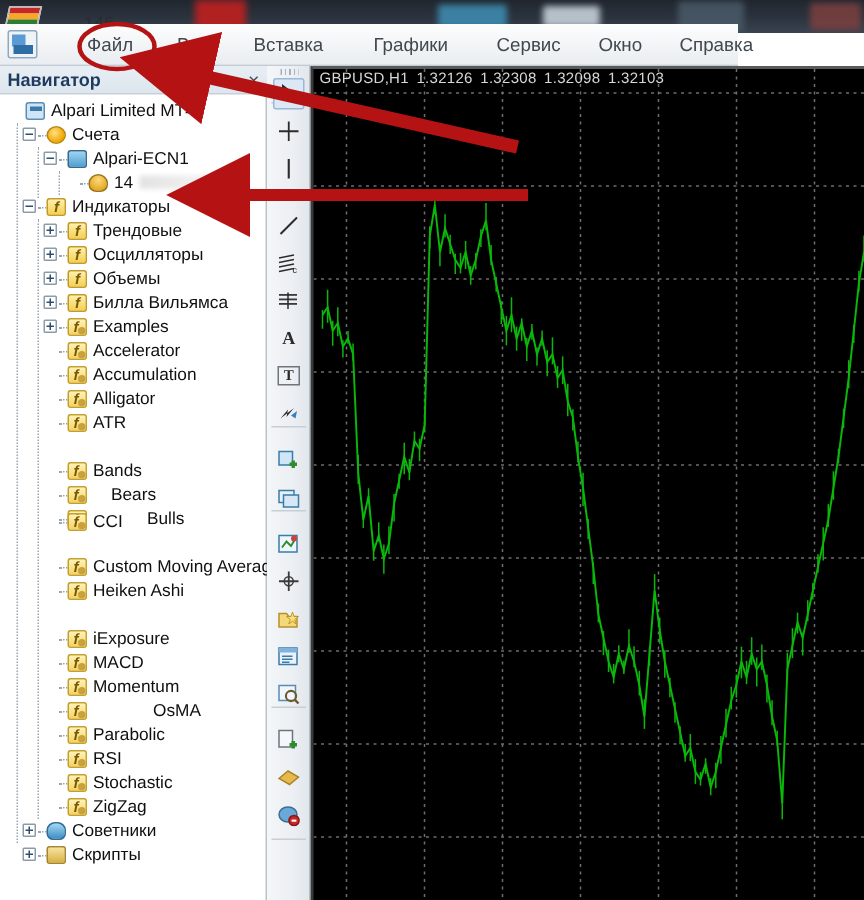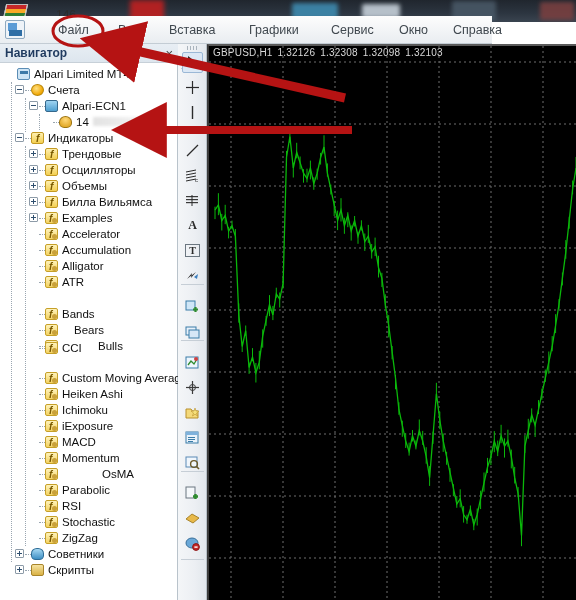--- a/index.html
+++ b/index.html
@@ -307,25 +307,20 @@
         </div>
         <div class="trow" style="position: absolute; left: 0px; top: 306px; width: 178px;">
           <div class="dline-h" style="left: 39px; top: 8px; width: 6px;"></div>
           <div class="ic ic-ind" style="left: 45px;"></div>
           <span class="lbl" style="left: 62px;">Custom Moving Averag</span>
         </div>
         <div class="trow" style="position: absolute; left: 0px; top: 322px; width: 178px;">
           <div class="dline-h" style="left: 39px; top: 8px; width: 6px;"></div>
           <div class="ic ic-ind" style="left: 45px;"></div>
           <span class="lbl" style="left: 62px;">Heiken Ashi</span>
-        </div>
-        <div class="trow" style="position: absolute; left: 0px; top: 338px; width: 178px;">
-          <div class="dline-h" style="left: 39px; top: 8px; width: 6px;"></div>
-          <div class="ic ic-ind" style="left: 45px;"></div>
-          <span class="lbl" style="left: 62px;">Ichimoku</span>
         </div>
         <div class="trow" style="position: absolute; left: 0px; top: 354px; width: 178px;">
           <div class="dline-h" style="left: 39px; top: 8px; width: 6px;"></div>
           <div class="ic ic-ind" style="left: 45px;"></div>
           <span class="lbl" style="left: 62px;">iExposure</span>
         </div>
         <div class="trow" style="position: absolute; left: 0px; top: 370px; width: 178px;">
           <div class="dline-h" style="left: 39px; top: 8px; width: 6px;"></div>
           <div class="ic ic-ind" style="left: 45px;"></div>
           <span class="lbl" style="left: 62px;">MACD</span>

